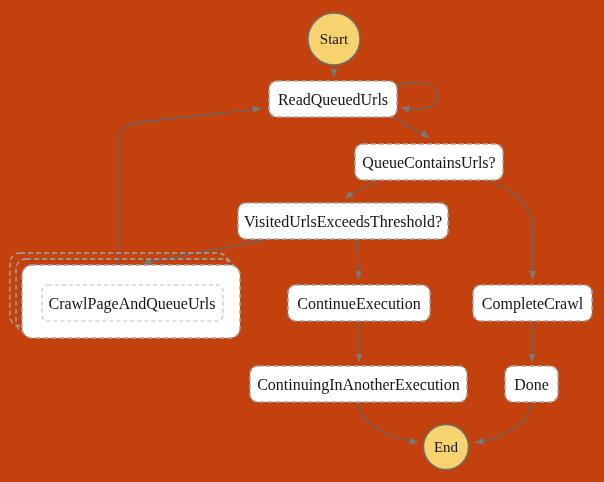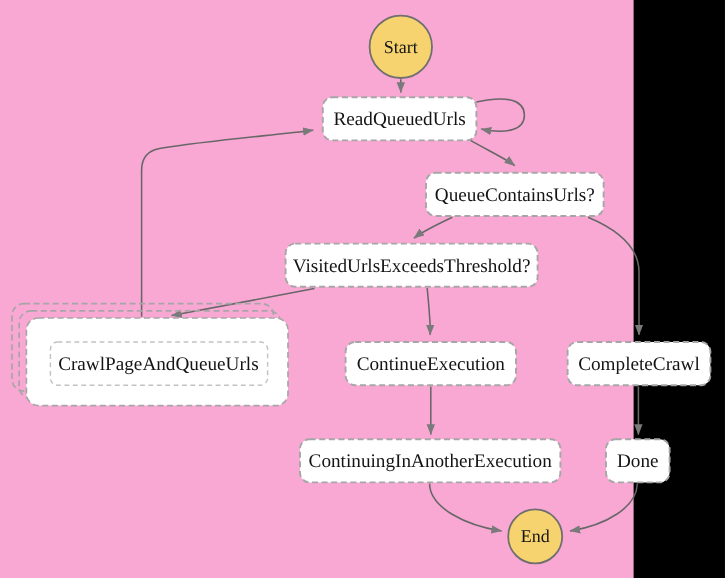--- a/index.html
+++ b/index.html
@@ -6,23 +6,23 @@
     margin: 0;
     padding: 0;
     background: #000000;
     width: 604px;
     height: 482px;
     overflow: hidden;
     font-family: "Liberation Serif", "DejaVu Serif", serif;
   }
   .canvas {
     position: relative;
-    width: 528px;
+    width: 604px;
     height: 482px;
-    background: #f9a8d4;
+    background: #c2410c;
   }
   svg { display: block; }
   .edge {
     stroke: #676767;
     stroke-width: 1.3;
     fill: none;
   }
   .state-box {
     fill: #ffffff;
     stroke: #a6a6a6;

